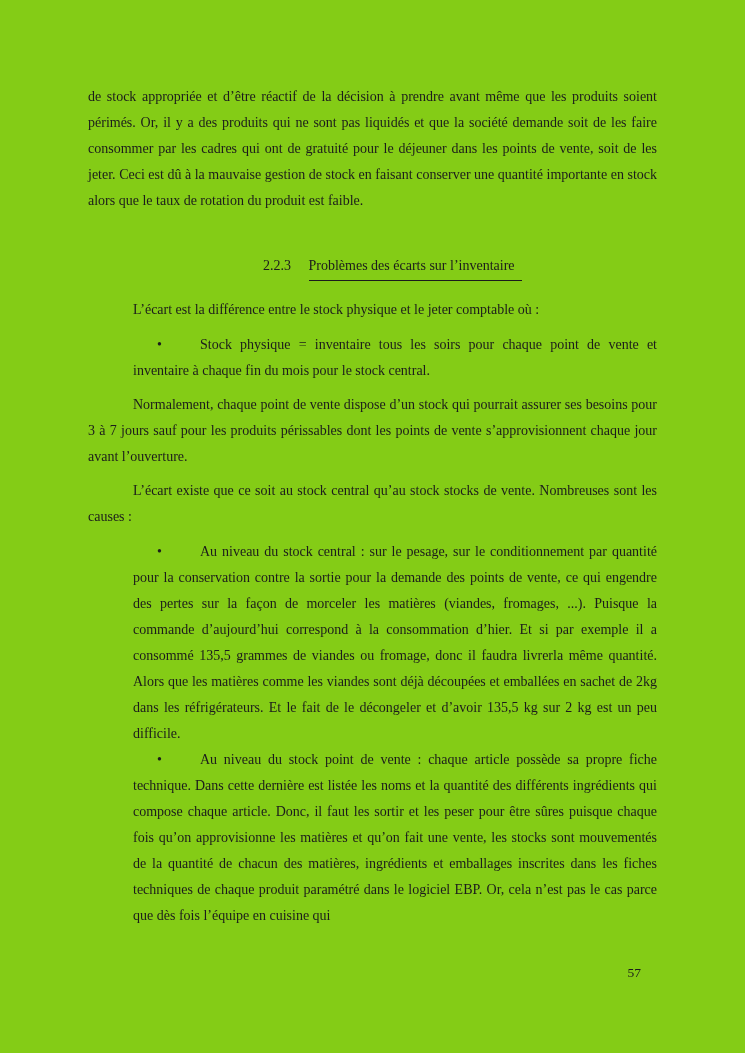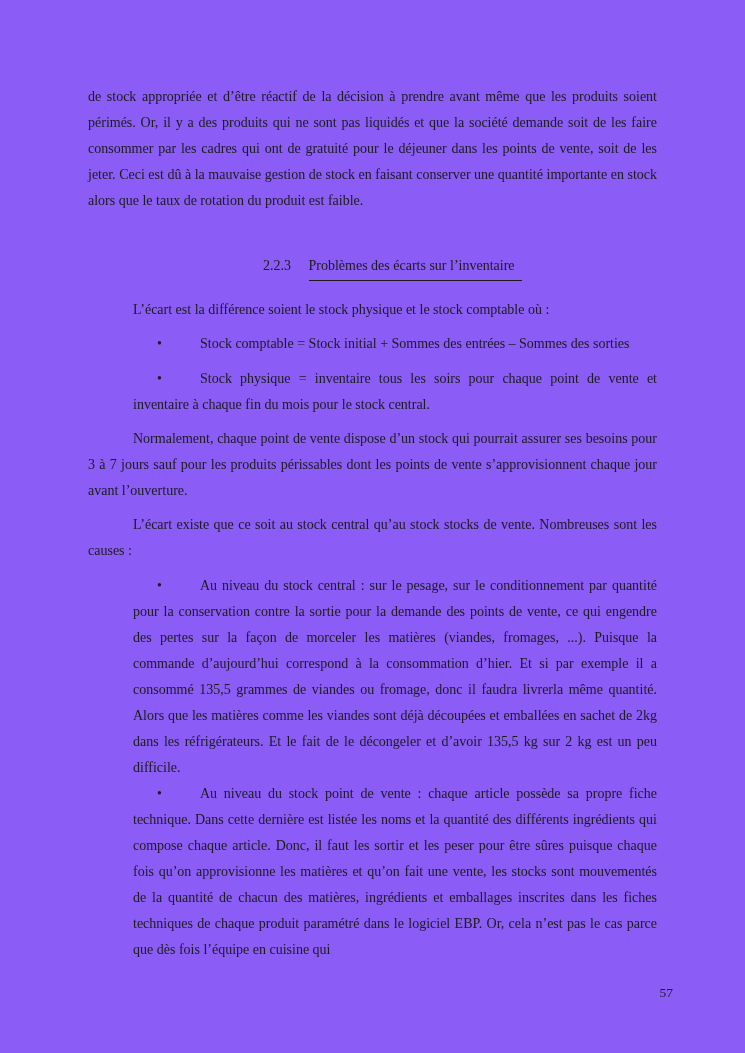--- a/index.html
+++ b/index.html
@@ -14,21 +14,21 @@
     overflow: hidden;
     font-family: "Liberation Serif", serif;
     font-size: 14px;
     color: #1c1c1c;
   }
   .page {
     position: absolute;
     left: 0; top: 0;
     width: 745px;
     height: 1053px;
-    background: #8b5cf6;
+    background: #84cc16;
   }
   .page-content {
     position: absolute;
     left: 88px;
     top: 84px;
     width: 569px;
   }
   p {
     margin: 0;
     line-height: 26px;
@@ -62,44 +62,42 @@
     margin-left: 45px;
   }
   .bullet {
     display: inline-block;
     width: 43px;
     margin-left: 24px;
     text-indent: 0;
   }
   .page-number {
     position: absolute;
-    right: 72px;
+    right: 104px;
     top: 965px;
     font-size: 13.5px;
     color: #1c1c1c;
-    margin-top: 20px;
   }
 </style>
 </head>
 <body>
 
 <div class="page">
 
   <div class="page-content">
 
     <p>de stock appropriée et d’être réactif de la décision à prendre avant même que les produits soient périmés. Or, il y a des produits qui ne sont pas liquidés et que la société demande soit de les faire consommer par les cadres qui ont de gratuité pour le déjeuner dans les points de vente, soit de les jeter. Ceci est dû à la mauvaise gestion de stock en faisant conserver une quantité importante en stock alors que le taux de rotation du produit est faible.</p>
 
     <div class="heading gap-after-p1">
       <span class="heading-number">2.2.3</span>
       <span class="heading-title">Problèmes des écarts sur l’inventaire</span>
     </div>
 
-    <p class="para-indent gap-heading-after">L’écart est la différence soient le stock physique et le stock comptable où :</p>
+    <p class="para-indent gap-heading-after">L’écart est la différence entre le stock physique et le jeter comptable où :</p>
 
-    <p class="bullet-para gap-small"><span class="bullet">•</span><span>Stock comptable = Stock initial + Sommes des entrées – Sommes des sorties</span></p>
 
     <p class="bullet-para gap-tiny"><span class="bullet">•</span><span>Stock physique = inventaire tous les soirs pour chaque point de vente et inventaire à chaque fin du mois pour le stock central.</span></p>
 
     <p class="para-indent gap-small">Normalement, chaque point de vente dispose d’un stock qui pourrait assurer ses besoins pour 3 à 7 jours sauf pour les produits périssables dont les points de vente s’approvisionnent chaque jour avant l’ouverture.</p>
 
     <p class="para-indent gap-small">L’écart existe que ce soit au stock central qu’au stock stocks de vente. Nombreuses sont les causes :</p>
 
     <p class="bullet-para gap-tiny"><span class="bullet">•</span><span>Au niveau du stock central : sur le pesage, sur le conditionnement par quantité pour la conservation contre la sortie pour la demande des points de vente, ce qui engendre des pertes sur la façon de morceler les matières (viandes, fromages, ...). Puisque la commande d’aujourd’hui correspond à la consommation d’hier. Et si par exemple il a consommé 135,5 grammes de viandes ou fromage, donc il faudra livrerla même quantité. Alors que les matières comme les viandes sont déjà découpées et emballées en sachet de 2kg dans les réfrigérateurs. Et le fait de le décongeler et d’avoir 135,5 kg sur 2 kg est un peu difficile.</span></p>
 
     <p class="bullet-para"><span class="bullet">•</span><span>Au niveau du stock point de vente : chaque article possède sa propre fiche technique. Dans cette dernière est listée les noms et la quantité des différents ingrédients qui compose chaque article. Donc, il faut les sortir et les peser pour être sûres puisque chaque fois qu’on approvisionne les matières et qu’on fait une vente, les stocks sont mouvementés de la quantité de chacun des matières, ingrédients et emballages inscrites dans les fiches techniques de chaque produit paramétré dans le logiciel EBP. Or, cela n’est pas le cas parce que dès fois l’équipe en cuisine qui</span></p>

